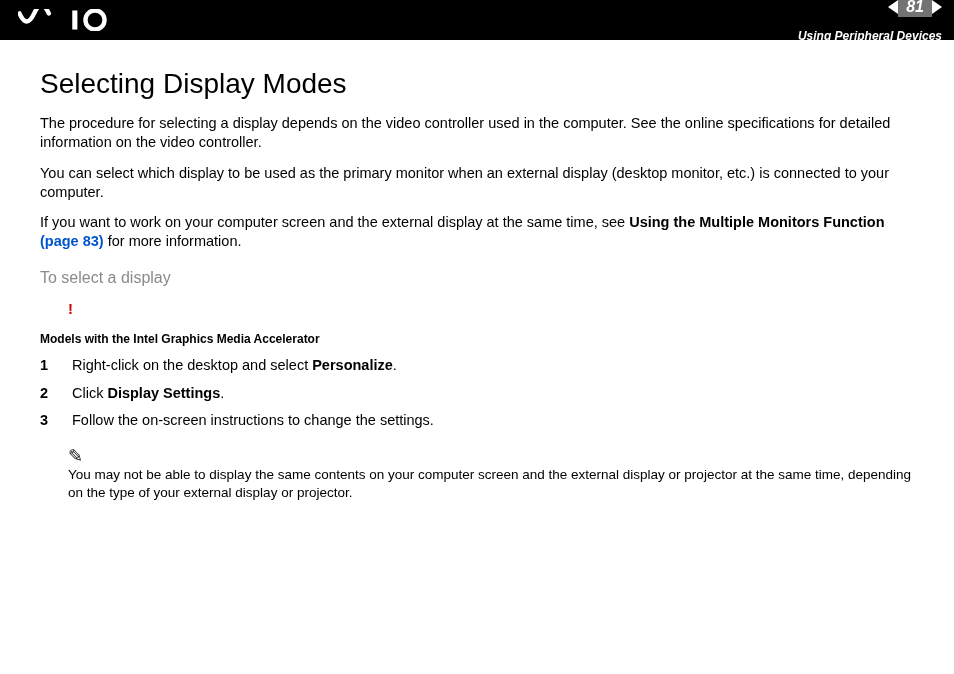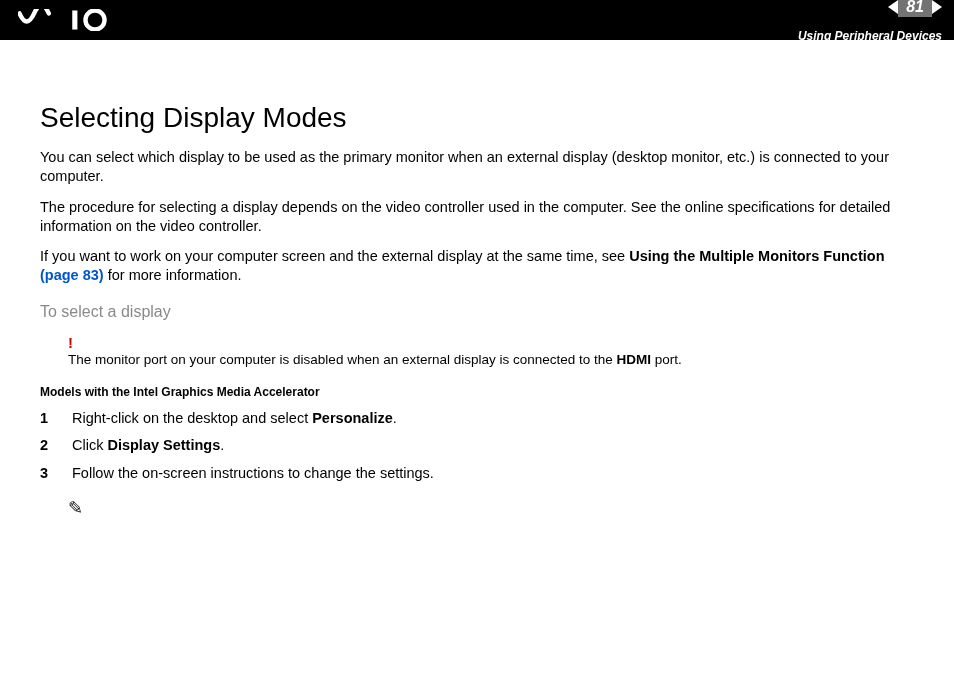--- a/index.html
+++ b/index.html
@@ -5,21 +5,21 @@
   * { margin: 0; padding: 0; box-sizing: border-box; }
   body { font-family: Arial, Helvetica, sans-serif; width: 954px; height: 674px; background: #fff; color: #000; overflow: hidden; }
   .header { background: #000; color: #fff; height: 40px; display: flex; align-items: center; justify-content: space-between; padding: 0 12px 0 18px; }
   .logo-text { font-family: Arial, sans-serif; font-size: 26px; font-weight: bold; letter-spacing: 4px; display: flex; align-items: center; gap: 2px; }
   .header-right { display: flex; flex-direction: column; align-items: flex-end; gap: 0px; }
   .nav-box { display: flex; align-items: center; gap: 0; }
   .tri-left { width: 0; height: 0; border-top: 7px solid transparent; border-bottom: 7px solid transparent; border-right: 10px solid #fff; }
   .tri-right { width: 0; height: 0; border-top: 7px solid transparent; border-bottom: 7px solid transparent; border-left: 10px solid #fff; }
   .page-num-box { background: #737373; color: #fff; font-size: 16px; font-style: italic; font-weight: bold; padding: 1px 8px; }
   .section-label { font-size: 12px; font-weight: bold; font-style: italic; margin-top: 12px; }
-  .content { padding: 54px 40px 0 40px; margin-top: 8px; }
+  .content { padding: 28px 40px 0 40px; }
   h1 { font-family: Arial, sans-serif; font-size: 28px; font-weight: normal; margin-bottom: 14px; }
   p.body { font-size: 14.5px; line-height: 1.3; margin-bottom: 12px; }
   .link { color: #0055cc; font-weight: bold; text-align: center; }
   h2.sub { font-size: 16px; font-weight: normal; color: #8a8a8a; margin-top: 18px; margin-bottom: 14px; }
   .warn-row { margin-left: 28px; margin-bottom: 16px; }
   .warn-ex { color: #d00000; font-size: 15px; font-weight: bold; display: block; line-height: 1; }
   .warn-text { font-size: 13.5px; line-height: 1.3; }
   h3.modelhdr { font-size: 12px; font-weight: bold; margin-bottom: 10px; }
   ol.steps { list-style: none; margin-left: 0; }
   ol.steps li { display: flex; gap: 18px; font-size: 14.5px; line-height: 1.35; margin-bottom: 8px; }
@@ -46,34 +46,31 @@
       <div class="tri-left"></div>
       <div class="page-num-box">81</div>
       <div class="tri-right"></div>
     </div>
     <div class="section-label">Using Peripheral Devices</div>
   </div>
 </div>
 
 <div class="content">
   <h1>Selecting Display Modes</h1>
+  <p class="body">The procedure for selecting a display depends on the video controller used in the computer. See the online specifications for detailed information on the video controller.</p>
   <p class="body">You can select which display to be used as the primary monitor when an external display (desktop monitor, etc.) is connected to your computer.</p>
-  <p class="body">The procedure for selecting a display depends on the video controller used in the computer. See the online specifications for detailed information on the video controller.</p>
   <p class="body">
     <span>If you want to work on your computer screen and the external display at the same time, see </span><b>Using the Multiple Monitors Function</b>
     <b class="link">(page 83)</b><span> for more information.</span>
   </p>
 
   <h2 class="sub">To select a display</h2>
 
   <div class="warn-row">
     <span class="warn-ex">!</span>
-    <span class="warn-text">
-      <span>The monitor port on your computer is disabled when an external display is connected to the </span><b>HDMI</b><span> port.</span>
-    </span>
   </div>
 
   <h3 class="modelhdr">Models with the Intel Graphics Media Accelerator</h3>
 
   <ol class="steps">
     <li>
       <span class="num">1</span>
       <span><span>Right-click on the desktop and select </span><b>Personalize</b><span>.</span></span>
     </li>
     <li>
@@ -81,14 +78,15 @@
       <span><span>Click </span><b>Display Settings</b><span>.</span></span>
     </li>
     <li>
       <span class="num">3</span>
       <span><span>Follow the on-screen instructions to change the settings.</span><b></b><span></span></span>
     </li>
   </ol>
 
   <div class="pencil-row">
     <span class="pencil-icon">✎</span>
+    <div class="note-text">You may not be able to display the same contents on your computer screen and the external display or projector at the same time, depending on the type of your external display or projector.</div>
   </div>
 </div>
 
 </body></html>

